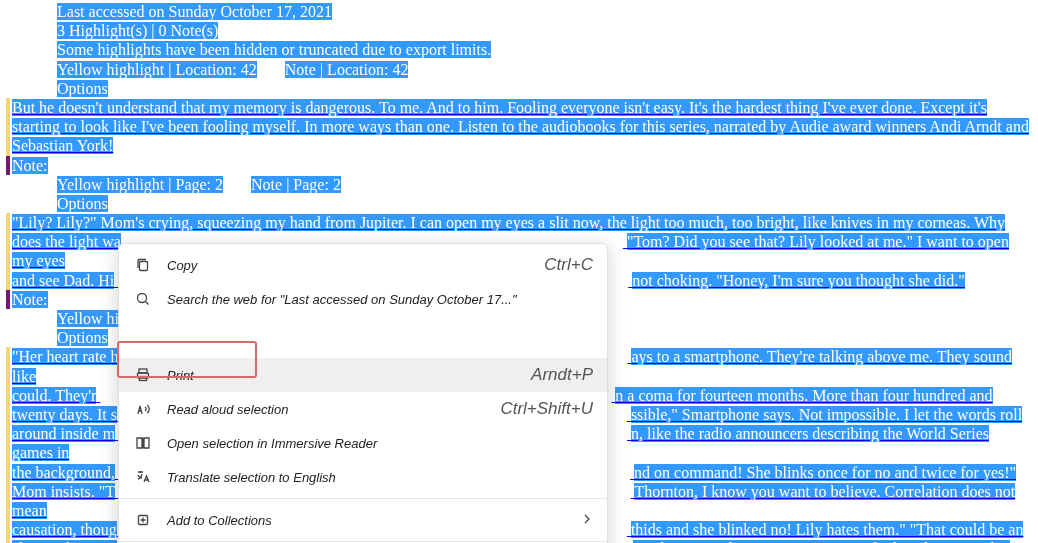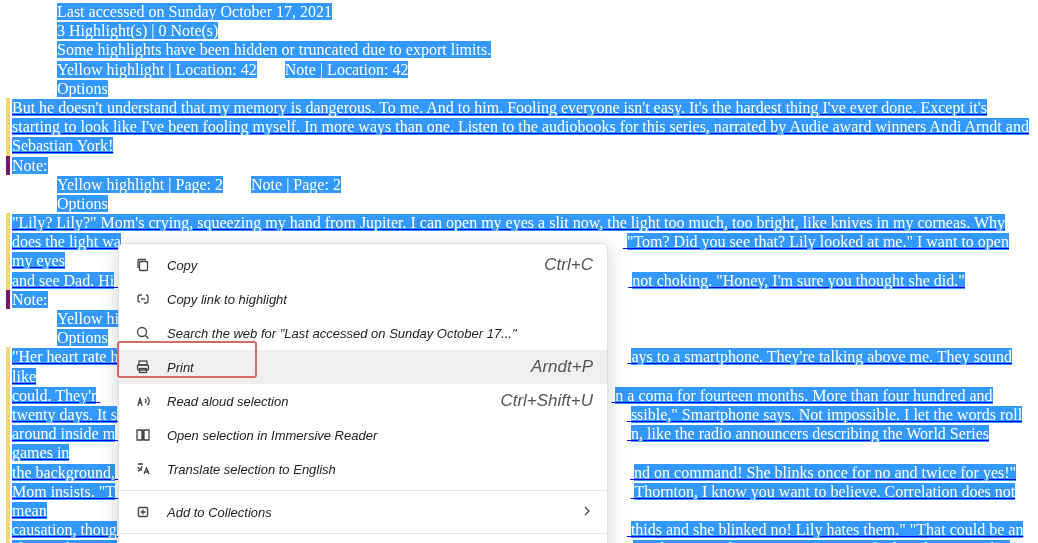--- a/index.html
+++ b/index.html
@@ -55,21 +55,21 @@
     }
     .menu-item {
       display: flex;
       align-items: center;
       height: 34px;
       padding: 0 14px;
       cursor: pointer;
       position: relative;
       font-style: italic;
     }
-    .menu-item.hovered { background: #efefef; }
+    .menu-item.hovered { background: #efefef; margin-top: 42px; }
     .menu-icon {
       width: 20px;
       height: 20px;
       display: flex;
       align-items: center;
       justify-content: center;
       flex: 0 0 20px;
       margin-right: 14px;
     }
     .menu-label { flex: 1; }
@@ -181,29 +181,20 @@
           <rect x="4.5" y="4.5" width="8" height="9" rx="1"></rect>
           <path d="M3 11V3.5C3 2.9 3.4 2.5 4 2.5h7"></path>
         </svg>
     </span>
     <span class="menu-label">Copy</span>
     <span class="menu-shortcut">Ctrl+C</span>
   </div>
   <div class="menu-item">
     <span class="menu-icon">
       <svg width="16" height="16" viewBox="0 0 16 16">
-          <path d="M5 11a2 2 0 0 1-2-2V6a2 2 0 0 1 2-2h2m2 8h2a2 2 0 0 0 2-2V6a2 2 0 0 0-2-2"></path>
-          <path d="M6 8h4"></path>
-        </svg>
-    </span>
-    <span class="menu-label">Copy link to highlight</span>
-  </div>
-  <div class="menu-item">
-    <span class="menu-icon">
-      <svg width="16" height="16" viewBox="0 0 16 16">
           <circle cx="7" cy="7" r="4.5"></circle>
           <path d="M10.5 10.5l3 3"></path>
         </svg>
     </span>
     <span class="menu-label">Search the web for "Last accessed on Sunday October 17..."</span>
   </div>
   <div class="menu-item hovered">
     <span class="menu-icon">
       <svg width="16" height="16" viewBox="0 0 16 16">
           <rect x="4" y="2" width="8" height="4"></rect>

